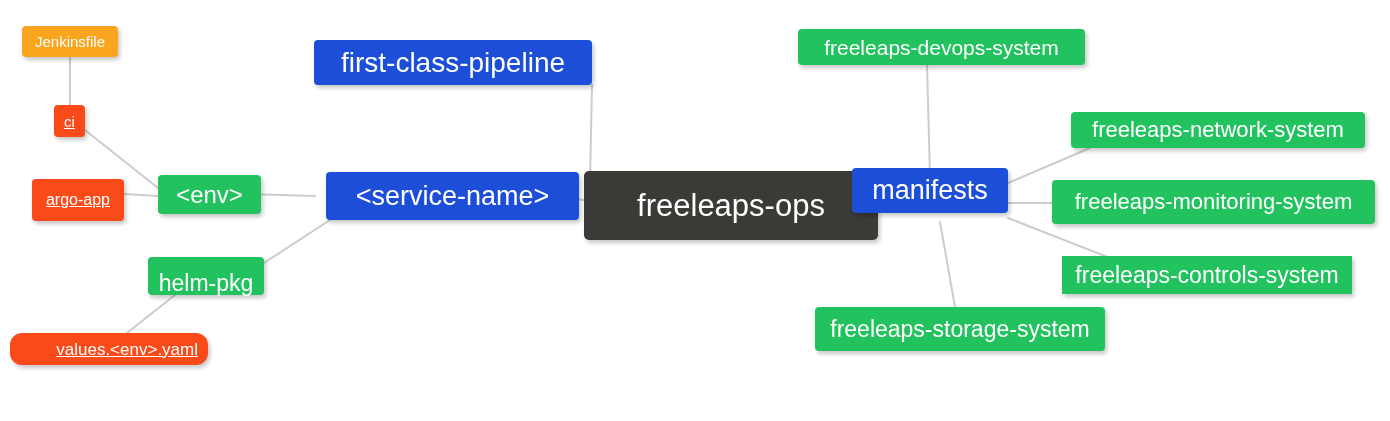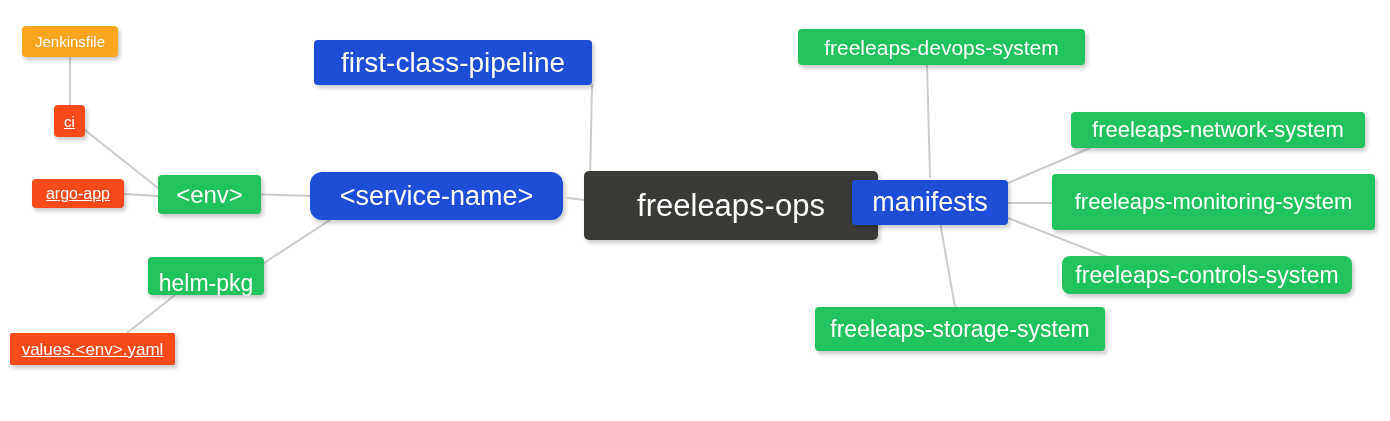--- a/index.html
+++ b/index.html
@@ -73,53 +73,53 @@
       <line x1="1008" y1="218" x2="1110" y2="258" stroke="#cccccc" stroke-width="2" stroke-linecap="round"></line>
       <line x1="940" y1="222" x2="955" y2="307" stroke="#cccccc" stroke-width="2" stroke-linecap="round"></line>
     </svg>
   <div id="node-layer">
       <div class="node c-root" style="left: 584px; top: 171px; width: 294px; height: 69px; font-size: 31px; border-radius: 5px;">
         <span class="node-label">freeleaps-ops</span>
       </div>
       <div class="node c-blue" style="left: 314px; top: 40px; width: 278px; height: 45px; font-size: 28px; border-radius: 4px;">
         <span class="node-label">first-class-pipeline</span>
       </div>
-      <div class="node c-blue" style="left: 310px; top: 172px; width: 253px; height: 48px; font-size: 27px; border-radius: 12px;">
+      <div class="node c-blue" style="left: 326px; top: 172px; width: 253px; height: 48px; font-size: 27px; border-radius: 4px;">
         <span class="node-label">&lt;service-name&gt;</span>
       </div>
-      <div class="node c-blue" style="left: 852px; top: 180px; width: 156px; height: 45px; font-size: 27px; border-radius: 4px;">
+      <div class="node c-blue" style="left: 852px; top: 168px; width: 156px; height: 45px; font-size: 27px; border-radius: 4px;">
         <span class="node-label">manifests</span>
       </div>
       <div class="node c-green" style="left: 158px; top: 175px; width: 103px; height: 39px; font-size: 24px; border-radius: 4px;">
         <span class="node-label">&lt;env&gt;</span>
       </div>
       <div class="node c-green" style="left: 148px; top: 257px; width: 116px; height: 38px; font-size: 23px; border-radius: 4px; align-items: flex-end;">
         <span class="node-label">helm-pkg</span>
       </div>
       <div class="node c-orange" style="left: 22px; top: 26px; width: 96px; height: 31px; font-size: 15px; border-radius: 4px; text-align: right;">
         <span class="node-label">Jenkinsfile</span>
       </div>
       <div class="node c-red" style="left: 54px; top: 105px; width: 31px; height: 32px; font-size: 15px; border-radius: 4px;">
         <span class="node-label">ci</span>
       </div>
-      <div class="node c-red" style="left: 32px; top: 179px; width: 92px; height: 29px; font-size: 16px; border-radius: 4px;">
+      <div class="node c-red" style="left: 32px; top: 179px; width: 92px; height: 42px; font-size: 16px; border-radius: 4px;">
         <span class="node-label">argo-app</span>
       </div>
-      <div class="node c-red" style="left: 10px; top: 333px; width: 165px; height: 32px; font-size: 17px; border-radius: 2px;">
+      <div class="node c-red" style="left: 10px; top: 333px; width: 198px; height: 32px; font-size: 17px; border-radius: 12px; justify-content: flex-end;">
         <span class="node-label">values.&lt;env&gt;.yaml</span>
       </div>
       <div class="node c-green" style="left: 798px; top: 29px; width: 287px; height: 36px; font-size: 21px; border-radius: 4px;">
         <span class="node-label">freeleaps-devops-system</span>
       </div>
       <div class="node c-green" style="left: 1054px; top: 112px; width: 294px; height: 36px; font-size: 22px; border-radius: 4px; margin-left: 17px;">
         <span class="node-label">freeleaps-network-system</span>
       </div>
-      <div class="node c-green" style="left: 1052px; top: 174px; width: 323px; height: 56px; font-size: 22px; border-radius: 4px;">
+      <div class="node c-green" style="left: 1052px; top: 180px; width: 323px; height: 44px; font-size: 22px; border-radius: 4px;">
         <span class="node-label">freeleaps-monitoring-system</span>
       </div>
-      <div class="node c-green" style="left: 1062px; top: 256px; width: 290px; height: 38px; font-size: 23px; border-radius: 8px;">
+      <div class="node c-green" style="left: 1062px; top: 256px; width: 290px; height: 38px; font-size: 23px; border-radius: 0;">
         <span class="node-label">freeleaps-controls-system</span>
       </div>
       <div class="node c-green" style="left: 815px; top: 307px; width: 290px; height: 44px; font-size: 23px; border-radius: 4px;">
         <span class="node-label">freeleaps-storage-system</span>
       </div>
     </div>
 </div>
 
 </body></html>

